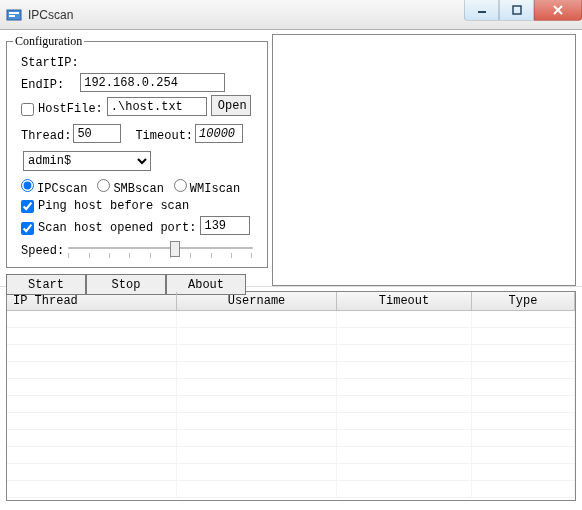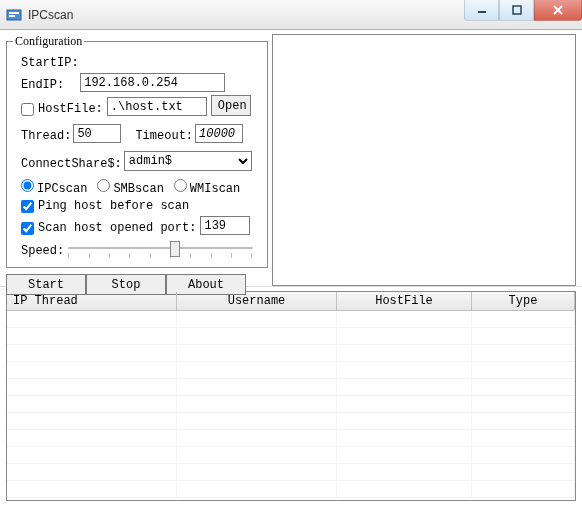--- a/index.html
+++ b/index.html
@@ -187,21 +187,20 @@
       </div>
 
       <div class="row" style="margin-top:8px">
         <label class="fld">Thread:</label>
         <input class="tb" style="width: 48px; margin-left: 2px;" type="text" value="50">
         <label class="fld" style="margin-left:14px">Timeout:</label>
         <input class="tb" style="width: 48px; margin-left: 2px; font-style: italic;" type="text" value="10000">
       </div>
 
       <div class="row" style="margin-top:8px">
-        <label class="fld">ConnectShare$:</label>
         <select class="combo" style="width:128px;margin-left:2px">
           <option>admin$</option>
         </select>
       </div>
 
       <div class="row radio-row" style="margin-top:8px">
         <span><input type="radio" name="sm" checked="" style=""><label>IPCscan</label></span>
         <span><input type="radio" name="sm" style=""><label>SMBscan</label></span>
         <span><input type="radio" name="sm" style=""><label>WMIscan</label></span>
       </div>
@@ -245,21 +244,21 @@
     </div>
   </div>
 
   <div class="rightpane"></div>
 </div>
 
 <div class="listview">
   <div class="lv-head">
     <div class="lv-col c1">IP Thread</div>
     <div class="lv-col c2">Username</div>
-    <div class="lv-col c3">HostFile</div>
+    <div class="lv-col c3">Timeout</div>
     <div class="lv-col c4">Type</div>
   </div>
   <div class="lv-body">
     <div class="lv-row">
         <div class="lv-col c1"></div>
         <div class="lv-col c2"></div>
         <div class="lv-col c3"></div>
         <div class="lv-col c4"></div>
       </div>
     <div class="lv-row">

